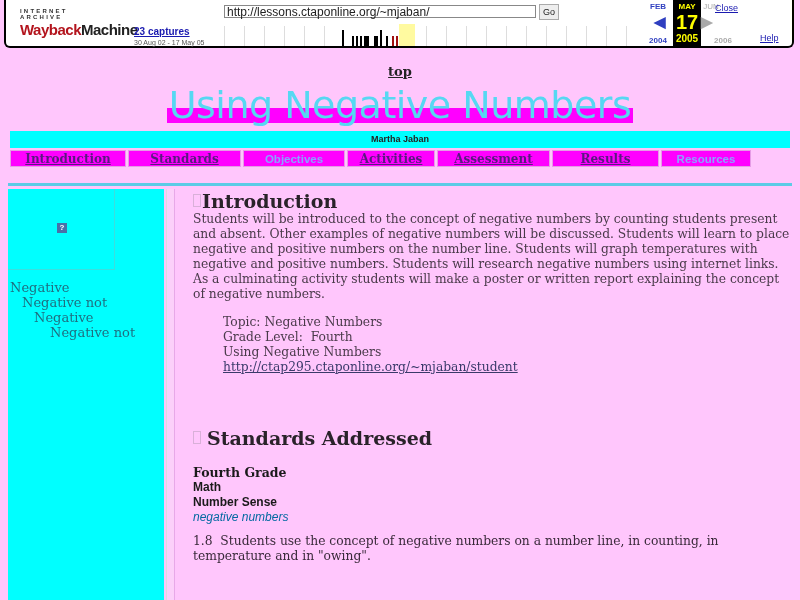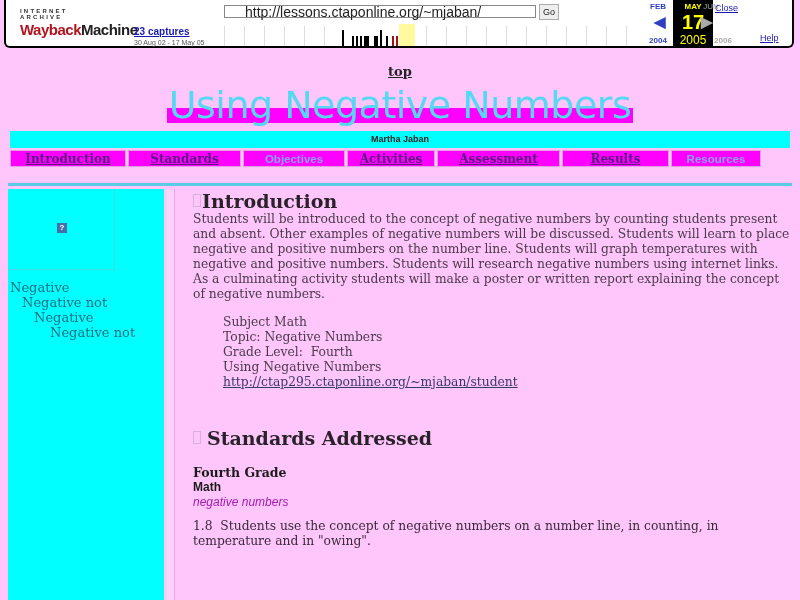--- a/index.html
+++ b/index.html
@@ -7,33 +7,33 @@
 
   
   .wb { position:absolute; left:4px; top:0; width:790px; height:48px; background:#fff; border:2px solid #000; border-top:none; border-radius:0 0 6px 6px; box-sizing:border-box; }
   .wb-logo { position:absolute; left:14px; top:8px; width:90px; height:32px; }
   .wb-logo .ia { font-family:"Liberation Sans", sans-serif; font-size:6px; letter-spacing:2.2px; color:#333; font-weight:bold; }
   .wb-logo .wm { font-family:"Liberation Sans", sans-serif; font-size:15px; font-weight:bold; margin-top:2px; letter-spacing:-0.5px; line-height:16px; }
   .wb-logo .wm .a { color:#b3141d; } .wb-logo .wm .b { color:#222; }
   .wb-caps { position:absolute; left:128px; top:26px; width:80px; font-family:"Liberation Sans", sans-serif; }
   .wb-caps a { font-size:10px; color:#1a1ab0; text-decoration:underline; font-weight:bold; display:block; }
   .wb-caps .range { font-size:7px; color:#555; display:block; margin-top:2px; }
-  .wb-url { position:absolute; left:218px; top:5px; width:312px; height:13px; border:1px solid #888; font-family:"Liberation Sans", sans-serif; font-size:14px; line-height:13px; padding-left:20px; color:#222; box-sizing:border-box; background:#fff; }
+  .wb-url { position:absolute; left:218px; top:5px; width:312px; height:13px; border:1px solid #888; font-family:"Liberation Sans", sans-serif; font-size:12px; line-height:13px; padding-left:2px; color:#222; box-sizing:border-box; background:#fff; }
   .wb-go { position:absolute; left:533px; top:4px; width:20px; height:16px; border:1px solid #aaa; background:#eee; font-family:"Liberation Sans", sans-serif; font-size:9px; text-align:center; line-height:15px; color:#222; box-sizing:border-box; }
   .wb-spark { position:absolute; left:210px; top:24px; width:420px; height:22px; }
   .wb-spark .tick { position:absolute; top:2px; width:1px; height:20px; background:#ddd; }
   .wb-spark .bar { position:absolute; bottom:0; width:2px; background:#000; }
   .wb-spark .hl { position:absolute; left:183px; top:0; width:16px; height:22px; background:#fffaa0; }
   .wb-cal { position:absolute; font-family:"Liberation Sans", sans-serif; font-weight:bold; text-align:center; }
   .wb-month { top:2px; font-size:8px; }
   .wb-year { top:36px; font-size:8px; }
-  .wb-cur { position:absolute; left:667px; top:0; width:40px; height:46px; background:#000; }
+  .wb-cur { position:absolute; left:667px; top:0; width:28px; height:46px; background:#000; }
   .wb-cur .m { color:#ff0; font-size:8px; font-weight:bold; font-family:"Liberation Sans", sans-serif; text-align:center; margin-top:2px; }
   .wb-cur .d { color:#ff0; font-size:20px; font-weight:bold; font-family:"Liberation Sans", sans-serif; text-align:center; line-height:22px; }
-  .wb-cur .y { color:#ff0; font-size:12px; font-weight:normal; font-family:"Liberation Sans", sans-serif; text-align:center; }
+  .wb-cur .y { color:#ff0; font-size:10px; font-weight:bold; font-family:"Liberation Sans", sans-serif; text-align:center; }
   .wb-link { position:absolute; font-family:"Liberation Sans", sans-serif; font-size:9px; color:#1a1ab0; text-decoration:underline; }
 
   
   .top-link { position:absolute; left:0; width:800px; top:64px; text-align:center; font-size:13px; font-weight:bold; color:#222; text-decoration:underline; }
   .title { position:absolute; left:167px; top:84px; width:466px; height:40px; }
   .title .bg { position:absolute; left:0; top:24px; width:466px; height:15px; background:#f0f; }
   .title .txt { position:absolute; left:0; top:0; width:466px; text-align:center; font-family:"DejaVu Sans", sans-serif; font-size:38px; line-height:42px; color:#56d8f2; letter-spacing:-0.5px; white-space:nowrap; }
   .author { position:absolute; left:10px; top:131px; width:780px; height:17px; background:#0ff; text-align:center; font-family:"Liberation Sans", sans-serif; font-size:9px; font-weight:bold; line-height:17px; color:#222; }
   .nav { position:absolute; left:10px; top:150px; width:780px; height:17px; display:flex; gap:2px; }
   .nav a { background:#f0f; display:block; text-align:center; height:17px; line-height:17px; box-sizing:border-box; border:1px solid #e69be6; }
@@ -51,21 +51,21 @@
   .main { position:absolute; left:193px; top:190px; width:600px; color:#4a3a4a; }
   .h2 { font-family:"DejaVu Serif", serif; font-weight:bold; font-size:19px; color:#2a222a; line-height:22px; position:relative; }
   .h2 .box { display:inline-block; width:6px; height:11px; border:1px solid #d9b0d9; margin-right:1px; vertical-align:1px; }
   .intro-p { font-size:12.3px; line-height:15px; margin:0; }
   .facts { margin-top:13px; margin-left:30px; font-size:12.3px; line-height:15px; }
   .facts a { color:#3a3a6a; text-decoration:underline; }
   .std-h { position:absolute; top:237px; left:0; }
   .std { position:absolute; top:275px; left:0; width:600px; }
   .std .b1 { font-family:"DejaVu Serif", serif; font-weight:bold; font-size:12.5px; color:#1a1a1a; line-height:15px; }
   .std .b2 { font-family:"Liberation Sans", sans-serif; font-weight:bold; font-size:12px; color:#1a1a1a; line-height:15px; }
-  .std .it { font-family:"Liberation Sans", sans-serif; font-style:italic; font-size:12px; color:#a21caf; line-height:15px; }
+  .std .it { font-family:"Liberation Sans", sans-serif; font-style:italic; font-size:12px; color:#0369a1; line-height:15px; }
   .std .p18 { margin-top:9px; font-size:12.3px; line-height:15px; color:#3a2a3a; }
 </style>
 </head>
 <body>
 
 <div class="wb">
   <div class="wb-logo">
     <div class="ia">INTERNET ARCHIVE</div>
     <div class="wm"><span class="a">Wayback</span><span class="b">Machine</span></div>
   </div>
@@ -125,21 +125,21 @@
   <div class="bg"></div>
   <div class="txt">Using Negative Numbers</div>
 </div>
 <div class="author">Martha Jaban</div>
 
 <div class="nav">
   <a class="ser" style="width:116px">Introduction</a>
   <a class="ser" style="width:113px">Standards</a>
   <a class="sans" style="width:102px">Objectives</a>
   <a class="ser" style="width:88px">Activities</a>
-  <a class="ser" style="width:123px">Assessment</a>
+  <a class="ser" style="width:113px">Assessment</a>
   <a class="ser" style="width:107px">Results</a>
   <a class="sans" style="width:90px">Resources</a>
 </div>
 
 <div class="hr"></div>
 
 <div class="sidebar">
   <div class="imgbox">
     <div class="qicon">?</div>
   </div>
@@ -149,28 +149,28 @@
     <div style="padding-left:26px">Negative</div>
     <div style="padding-left:42px">Negative not</div>
   </div>
 </div>
 <div class="gutter"></div>
 
 <div class="main">
   <div class="h2"><span class="box"></span><span>Introduction</span></div>
   <p class="intro-p">Students will be introduced to the concept of negative numbers by counting students present and absent. Other examples of negative numbers will be discussed. Students will learn to place negative and positive numbers on the number line. Students will graph temperatures with negative and positive numbers. Students will research negative numbers using internet links. As a culminating activity students will make a poster or written report explaining the concept of negative numbers.</p>
   <div class="facts">
-    <div>Subject Math</div>
     <div>Topic: Negative Numbers</div>
     <div style="white-space:pre">Grade Level:  Fourth</div>
     <div>Using Negative Numbers</div>
     <a>http://ctap295.ctaponline.org/~mjaban/student</a>
   </div>
 
   <div class="h2 std-h"><span class="box" style="margin-right:6px"></span><span>Standards Addressed</span></div>
 
   <div class="std">
     <div class="b1">Fourth Grade</div>
     <div class="b2">Math</div>
+    <div class="b2">Number Sense</div>
     <div class="it">negative numbers</div>
     <div class="p18" style="white-space:pre-wrap">1.8  Students use the concept of negative numbers on a number line, in counting, in temperature and in "owing".</div>
   </div>
 </div>
 
 </body></html>

